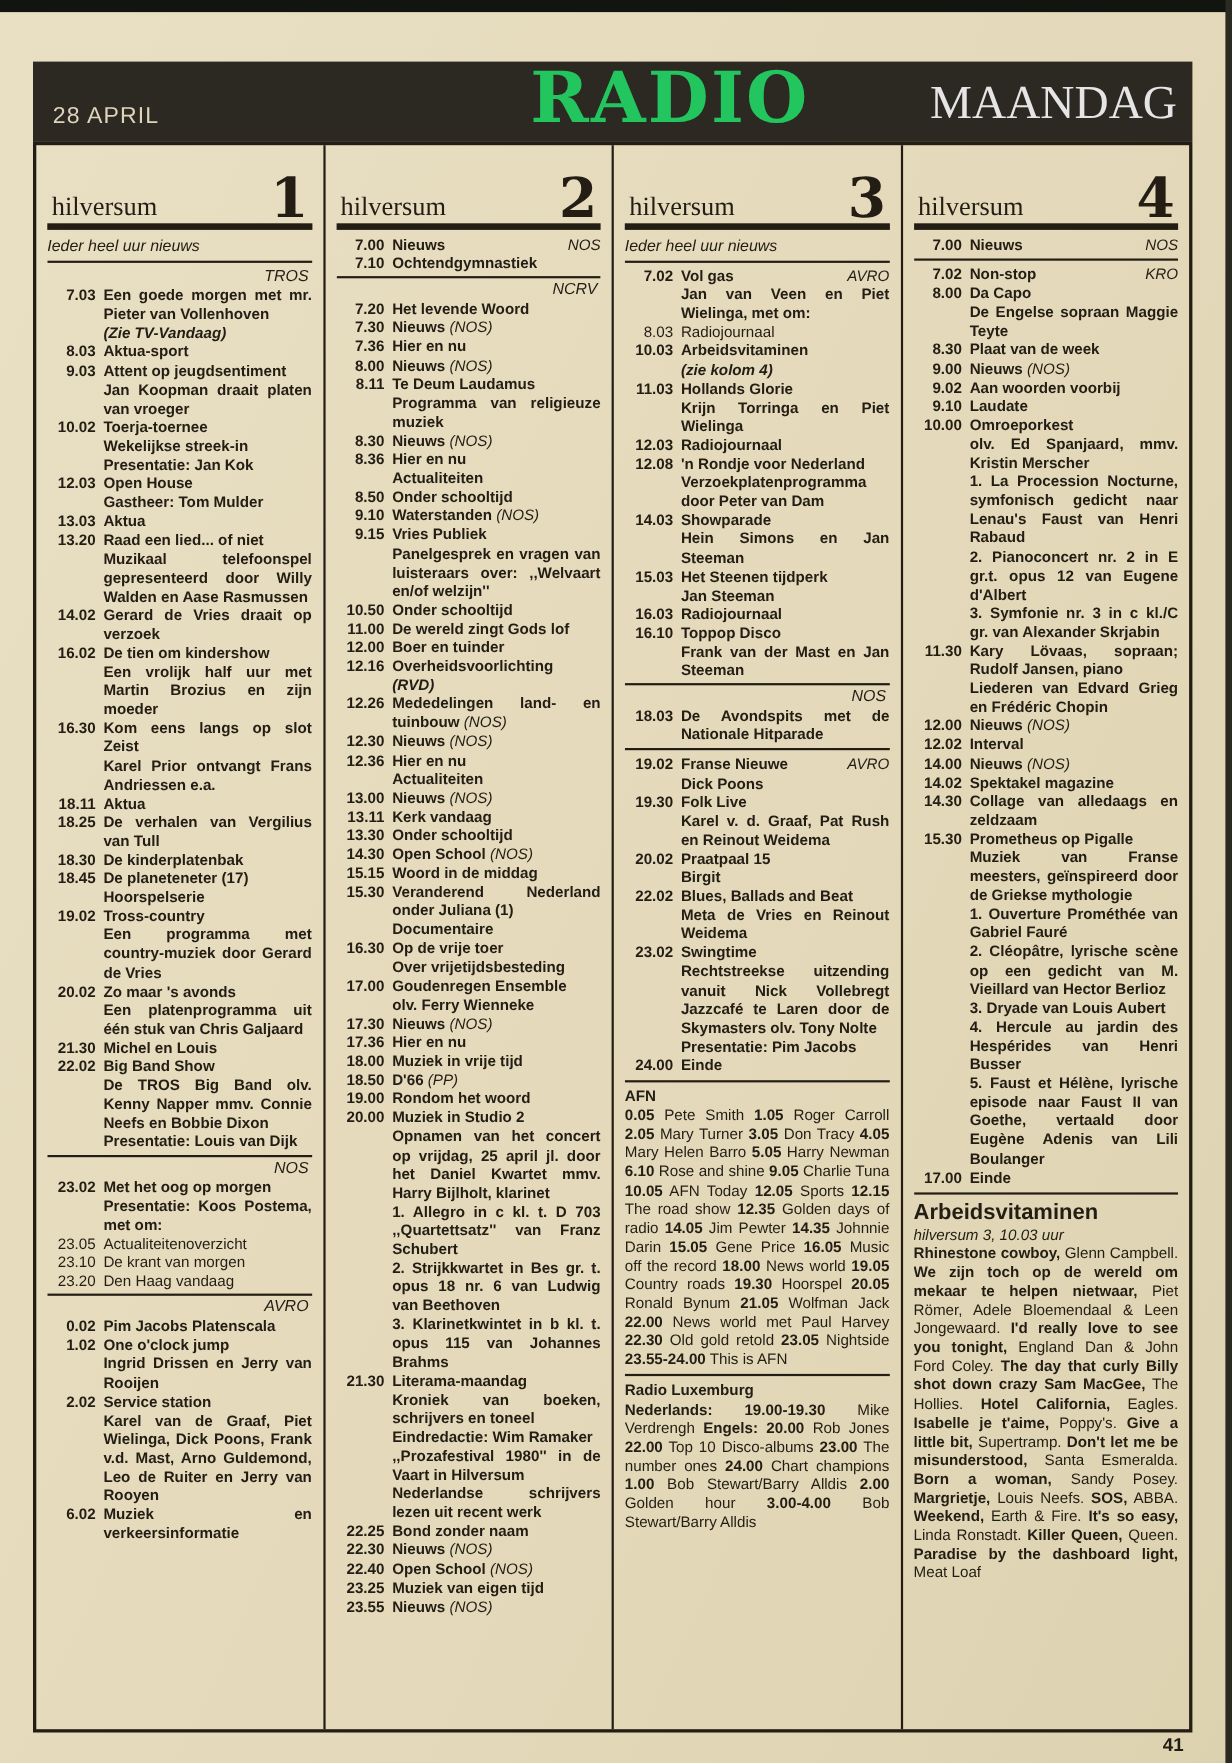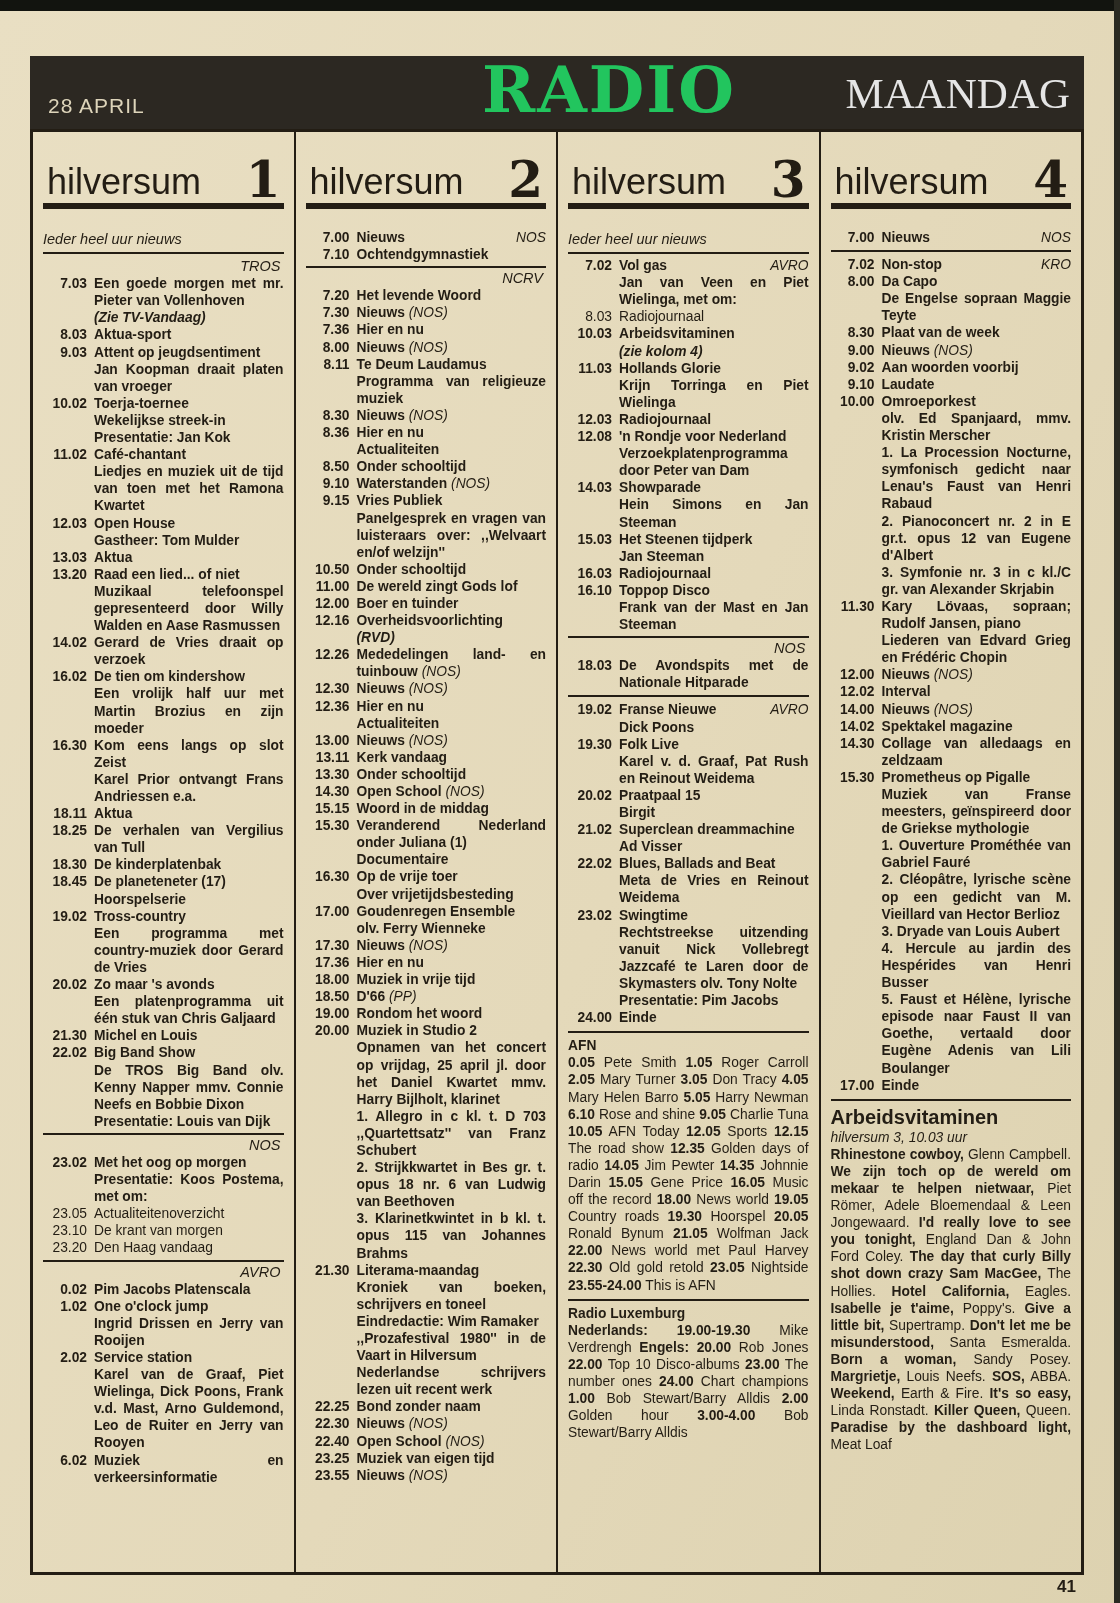--- a/index.html
+++ b/index.html
@@ -16,23 +16,23 @@
   .hdr-day{position:absolute;right:14px;bottom:11px;font-family:"Liberation Serif",serif;
            font-size:43px;color:#e5e5e5;}
 
   .grid{position:absolute;left:30px;top:129px;width:1054px;height:1446px;box-sizing:border-box;
         border:3px solid #231d14;display:flex;}
   .col{flex:1 1 0;min-width:0;box-sizing:border-box;border-left:2px solid #231d14;
        padding:0 10px 6px;display:flex;flex-direction:column;overflow:hidden;}
   .col:first-child{border-left:none;}
   .col-head{flex:0 0 auto;height:68px;display:flex;align-items:flex-end;justify-content:space-between;
             border-bottom:6px solid #231d14;padding:0 3px 3px 4px;}
-  .col-name{font-family:Liberation Sans, sans-serif;font-size:36px;line-height:1;}
+  .col-name{font-family:Liberation Serif, serif;font-size:24px;line-height:1;}
   .col-num{font-family:"DejaVu Serif",serif;font-weight:bold;font-size:50px;line-height:.82;}
-  .col-body{flex:1 1 auto;overflow:hidden;padding-top:20px;font-size:13.8px;line-height:17.1px;}
+  .col-body{flex:1 1 auto;overflow:hidden;padding-top:5px;font-size:13.8px;line-height:17.1px;}
 
   .note{font-style:italic;font-size:14.5px;border-bottom:2px solid #231d14;padding:2px 0 4px;margin-bottom:3px;}
   .netrow{text-align:right;font-style:italic;font-size:14.5px;padding:1px 3px 0 0;}
   .netrow.ruled{border-top:2px solid #231d14;margin-top:3px;padding-top:2px;}
   .hr{border-top:2px solid #231d14;margin:4px 0;}
   .prog{display:flex;}
   .ptime{flex:0 0 44px;text-align:right;font-weight:bold;padding-right:7px;white-space:nowrap;}
   .ptime.plain{font-weight:normal;}
   .pbody{flex:1;min-width:0;text-align:justify;overflow-wrap:break-word;}
   .pnet{float:right;font-style:italic;font-weight:normal;padding-left:4px;}
@@ -80,24 +80,20 @@
           </div>
           <div class="prog">
             <div class="ptime">9.03</div>
             <div class="pbody"><span class="ptitle">Attent op jeugdsentiment</span><div class="pdesc">Jan Koopman draait platen van vroeger</div></div>
           </div>
           <div class="prog">
             <div class="ptime">10.02</div>
             <div class="pbody"><span class="ptitle">Toerja-toernee</span><div class="pdesc">Wekelijkse streek-in</div><div class="pdesc">Presentatie: Jan Kok</div></div>
           </div>
           <div class="prog">
-            <div class="ptime">11.02</div>
-            <div class="pbody"><span class="ptitle">Café-chantant</span><div class="pdesc">Liedjes en muziek uit de tijd van toen met het Ramona Kwartet</div></div>
-          </div>
-          <div class="prog">
             <div class="ptime">12.03</div>
             <div class="pbody"><span class="ptitle">Open House</span><div class="pdesc">Gastheer: Tom Mulder</div></div>
           </div>
           <div class="prog">
             <div class="ptime">13.03</div>
             <div class="pbody"><span class="ptitle">Aktua</span></div>
           </div>
           <div class="prog">
             <div class="ptime">13.20</div>
             <div class="pbody"><span class="ptitle">Raad een lied... of niet</span><div class="pdesc">Muzikaal telefoonspel gepresenteerd door Willy Walden en Aase Rasmussen</div></div>
@@ -404,24 +400,20 @@
             <div class="ptime">19.02</div>
             <div class="pbody"><span class="pnet">AVRO</span><span class="ptitle">Franse Nieuwe</span><div class="pdesc">Dick Poons</div></div>
           </div>
           <div class="prog">
             <div class="ptime">19.30</div>
             <div class="pbody"><span class="ptitle">Folk Live</span><div class="pdesc">Karel v. d. Graaf, Pat Rush en Reinout Weidema</div></div>
           </div>
           <div class="prog">
             <div class="ptime">20.02</div>
             <div class="pbody"><span class="ptitle">Praatpaal 15</span><div class="pdesc">Birgit</div></div>
-          </div>
-          <div class="prog">
-            <div class="ptime">21.02</div>
-            <div class="pbody"><span class="ptitle">Superclean dreammachine</span><div class="pdesc">Ad Visser</div></div>
           </div>
           <div class="prog">
             <div class="ptime">22.02</div>
             <div class="pbody"><span class="ptitle">Blues, Ballads and Beat</span><div class="pdesc">Meta de Vries en Reinout Weidema</div></div>
           </div>
           <div class="prog">
             <div class="ptime">23.02</div>
             <div class="pbody"><span class="ptitle">Swingtime</span><div class="pdesc">Rechtstreekse uitzending vanuit Nick Vollebregt Jazzcafé te Laren door de Skymasters olv. Tony Nolte</div><div class="pdesc">Presentatie: Pim Jacobs</div></div>
           </div>
           <div class="prog">

